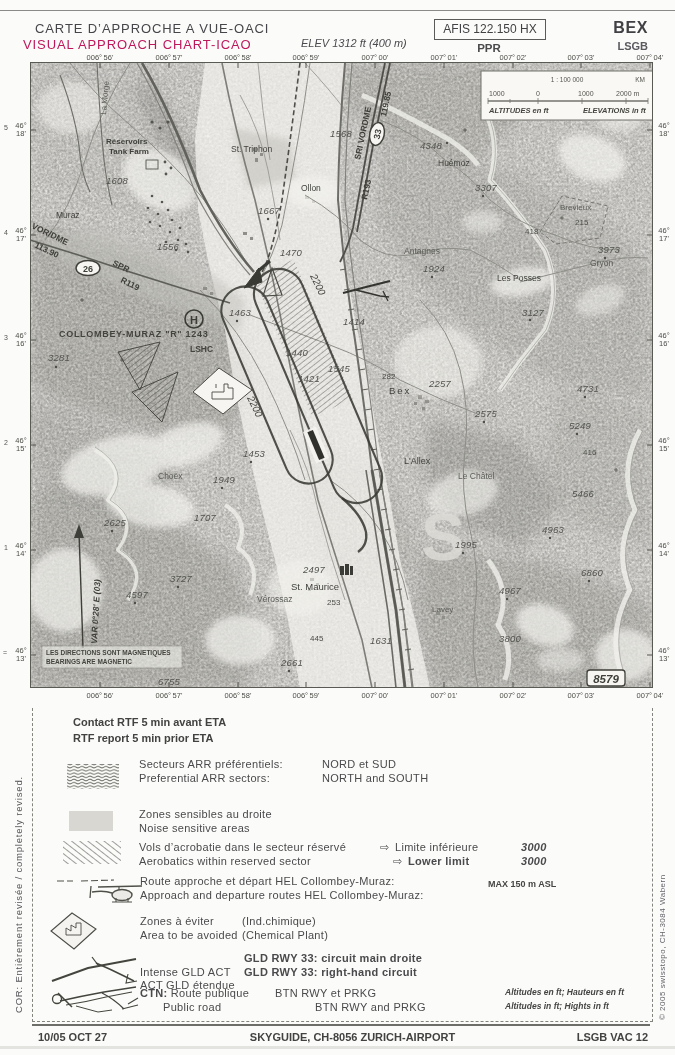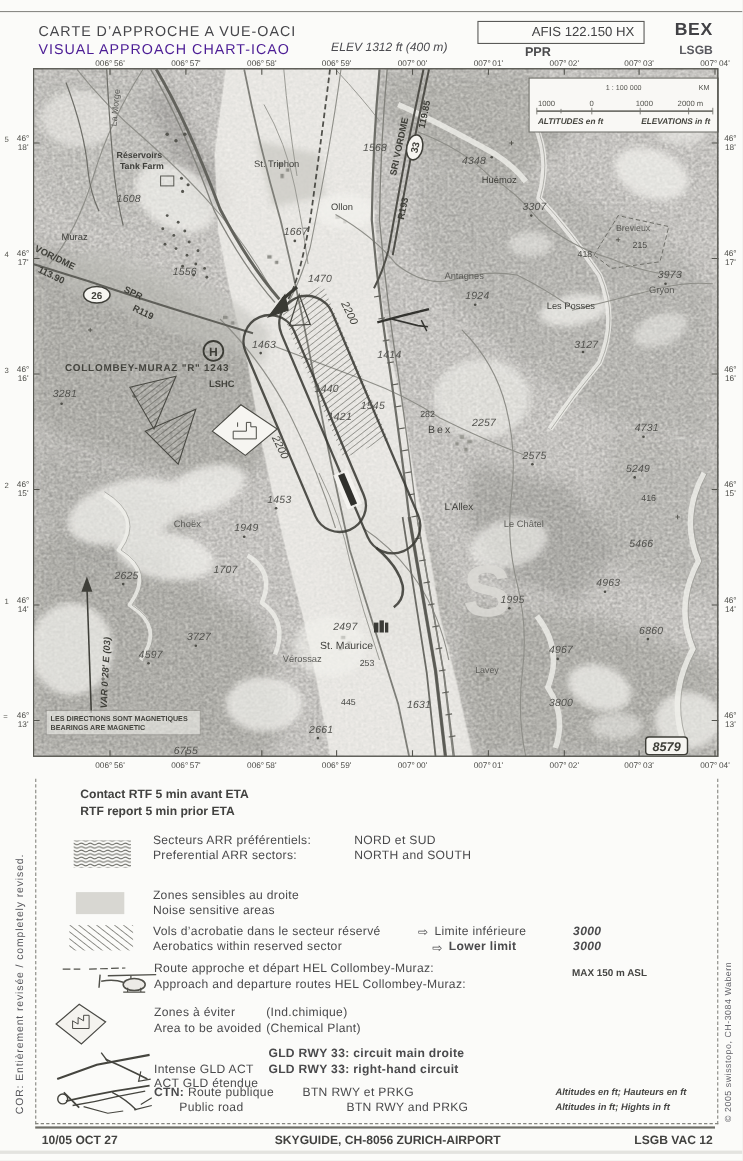--- a/index.html
+++ b/index.html
@@ -10,23 +10,23 @@
   .b{font-weight:bold;}
   .tick{position:absolute;font-size:7.5px;color:#4c4c48;width:44px;text-align:center;letter-spacing:0px;}
   .lat{position:absolute;font-size:7.5px;color:#4c4c48;line-height:8px;text-align:center;width:18px;}
   .leg{position:absolute;font-size:11px;letter-spacing:0.3px;color:#4a4a4c;}
 </style>
 </head>
 <body>
 <div class="abs" style="left:0;top:10px;width:675px;height:1px;background:#8a8a86;"></div>
 
 <div class="abs" style="left:35px;top:21px;font-size:13px;letter-spacing:.9px;color:#46464a;">CARTE D’APPROCHE A VUE-OACI</div>
-<div class="abs" style="left:35px;top:37px;font-size:13px;letter-spacing:.9px;color:#4c1d95;">VISUAL APPROACH CHART-ICAO</div>
+<div class="abs" style="left:23px;top:37px;font-size:13px;letter-spacing:.9px;color:#be185d;">VISUAL APPROACH CHART-ICAO</div>
 <div class="abs it" style="left:301px;top:37px;font-size:11px;color:#4b4b50;">ELEV 1312 ft (400 m)</div>
-<div class="abs" style="left:434px;top:19px;width:110px;height:19px;border:1.3px solid #5a5a58;text-align:center;font-size:12px;line-height:19px;color:#424244;padding-left:40px;">AFIS 122.150 HX</div>
+<div class="abs" style="left:434px;top:19px;width:110px;height:19px;border:1.3px solid #5a5a58;text-align:center;font-size:12px;line-height:19px;color:#424244;">AFIS 122.150 HX</div>
 <div class="abs b" style="left:434px;top:42px;width:110px;text-align:center;font-size:11.5px;color:#4b4b4d;">PPR</div>
 <div class="abs b" style="left:560px;top:19px;width:88px;text-align:right;font-size:16px;letter-spacing:.6px;color:#414145;">BEX</div>
 <div class="abs b" style="left:560px;top:40px;width:88px;text-align:right;font-size:11px;color:#5a5a60;">LSGB</div>
 
 <div class="tick" style="left:78px;top:53px;">006° 56'</div>
 <div class="tick" style="left:147px;top:53px;">006° 57'</div>
 <div class="tick" style="left:216px;top:53px;">006° 58'</div>
 <div class="tick" style="left:284px;top:53px;">006° 59'</div>
 <div class="tick" style="left:353px;top:53px;">007° 00'</div>
 <div class="tick" style="left:422px;top:53px;">007° 01'</div>
@@ -500,21 +500,21 @@
 <div class="leg" style="left:139px;top:841px;">Vols d’acrobatie dans le secteur réservé</div>
 <div class="leg" style="left:139px;top:855px;">Aerobatics within reserved sector</div>
 <div class="leg" style="left:380px;top:841px;">⇨</div>
 <div class="leg" style="left:393px;top:855px;">⇨</div>
 <div class="leg" style="left:395px;top:841px;">Limite inférieure</div>
 <div class="leg" style="left:408px;top:855px;font-weight:bold;">Lower limit</div>
 <div class="leg b it" style="left:521px;top:841px;">3000</div>
 <div class="leg b it" style="left:521px;top:855px;">3000</div>
 <div class="leg" style="left:140px;top:875px;">Route approche et départ HEL Collombey-Muraz:</div>
 <div class="leg" style="left:140px;top:889px;">Approach and departure routes HEL Collombey-Muraz:</div>
-<div class="abs b" style="left:488px;top:879px;font-size:9px;color:#454543;margin-left:32px;">MAX 150 m ASL</div>
+<div class="abs b" style="left:488px;top:879px;font-size:9px;color:#454543;">MAX 150 m ASL</div>
 <div class="leg" style="left:140px;top:915px;">Zones à éviter</div>
 <div class="leg" style="left:140px;top:929px;">Area to be avoided</div>
 <div class="leg" style="left:242px;top:915px;">(Ind.chimique)</div>
 <div class="leg" style="left:242px;top:929px;">(Chemical Plant)</div>
 <div class="leg" style="left:140px;top:952px;margin-top:27px;">ACT GLD étendue</div>
 <div class="leg" style="left:140px;top:966px;">Intense GLD ACT</div>
 <div class="leg b" style="left:244px;top:952px;">GLD RWY 33: circuit main droite</div>
 <div class="leg b" style="left:244px;top:966px;">GLD RWY 33: right-hand circuit</div>
 <div class="leg" style="left:140px;top:987px;"><span class="b">CTN:</span> Route publique</div>
 <div class="leg" style="left:163px;top:1001px;">Public road</div>

